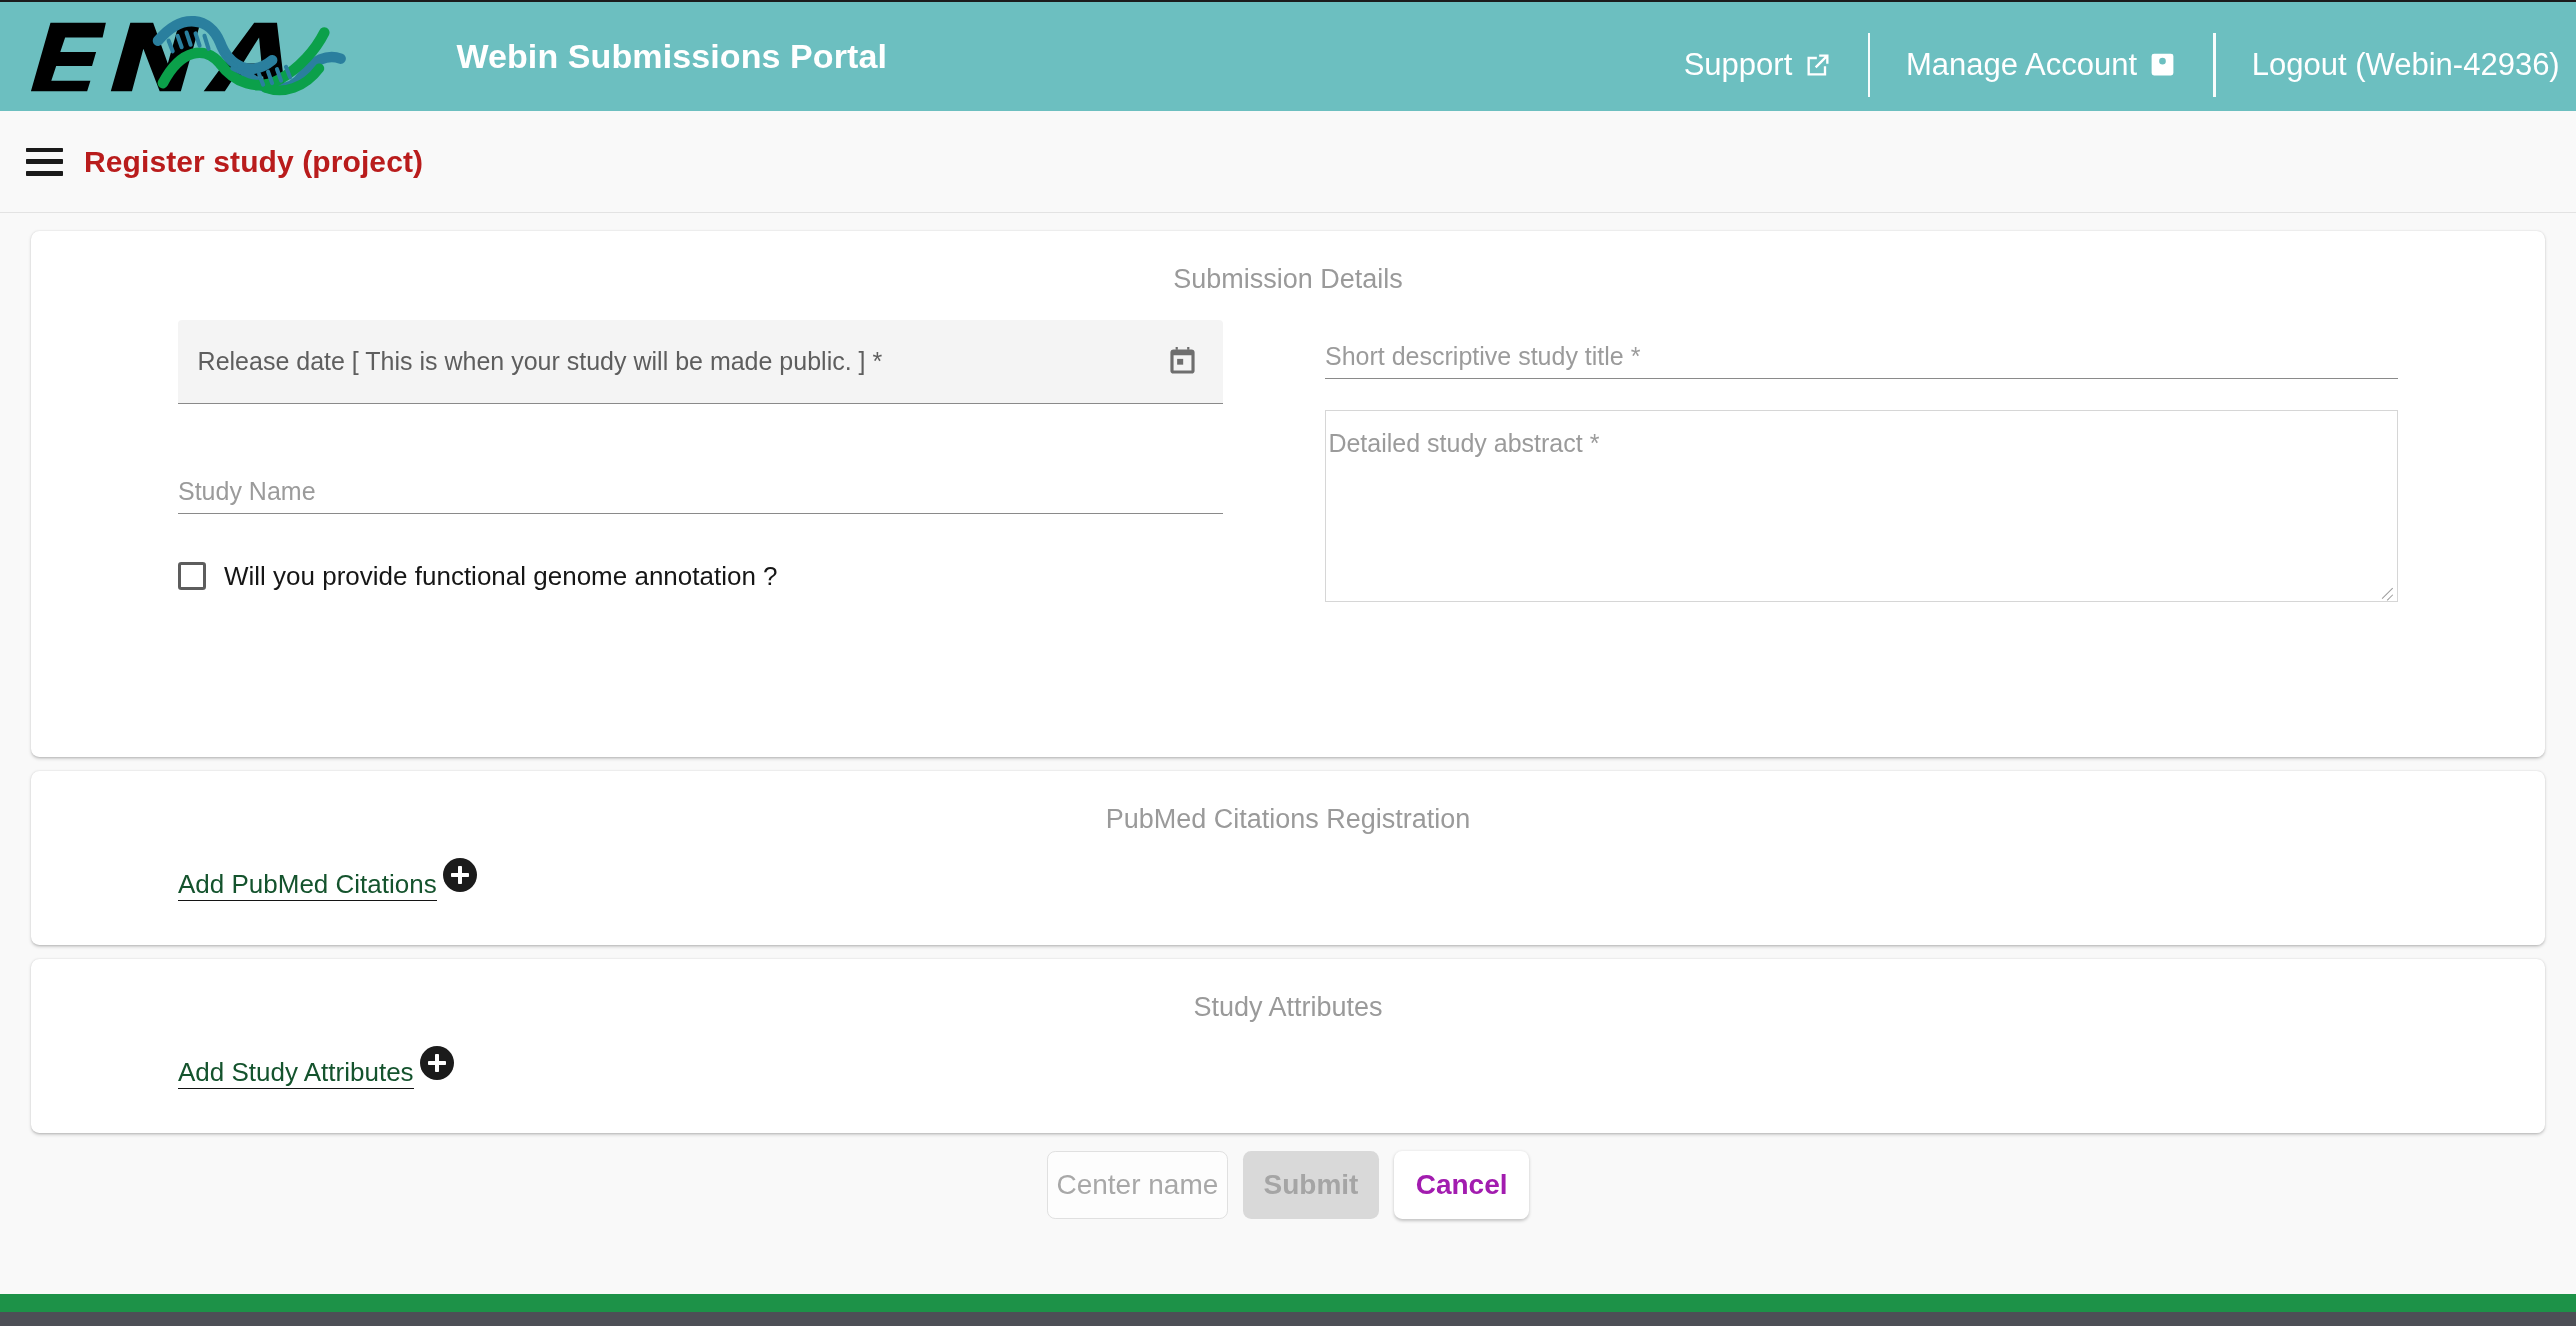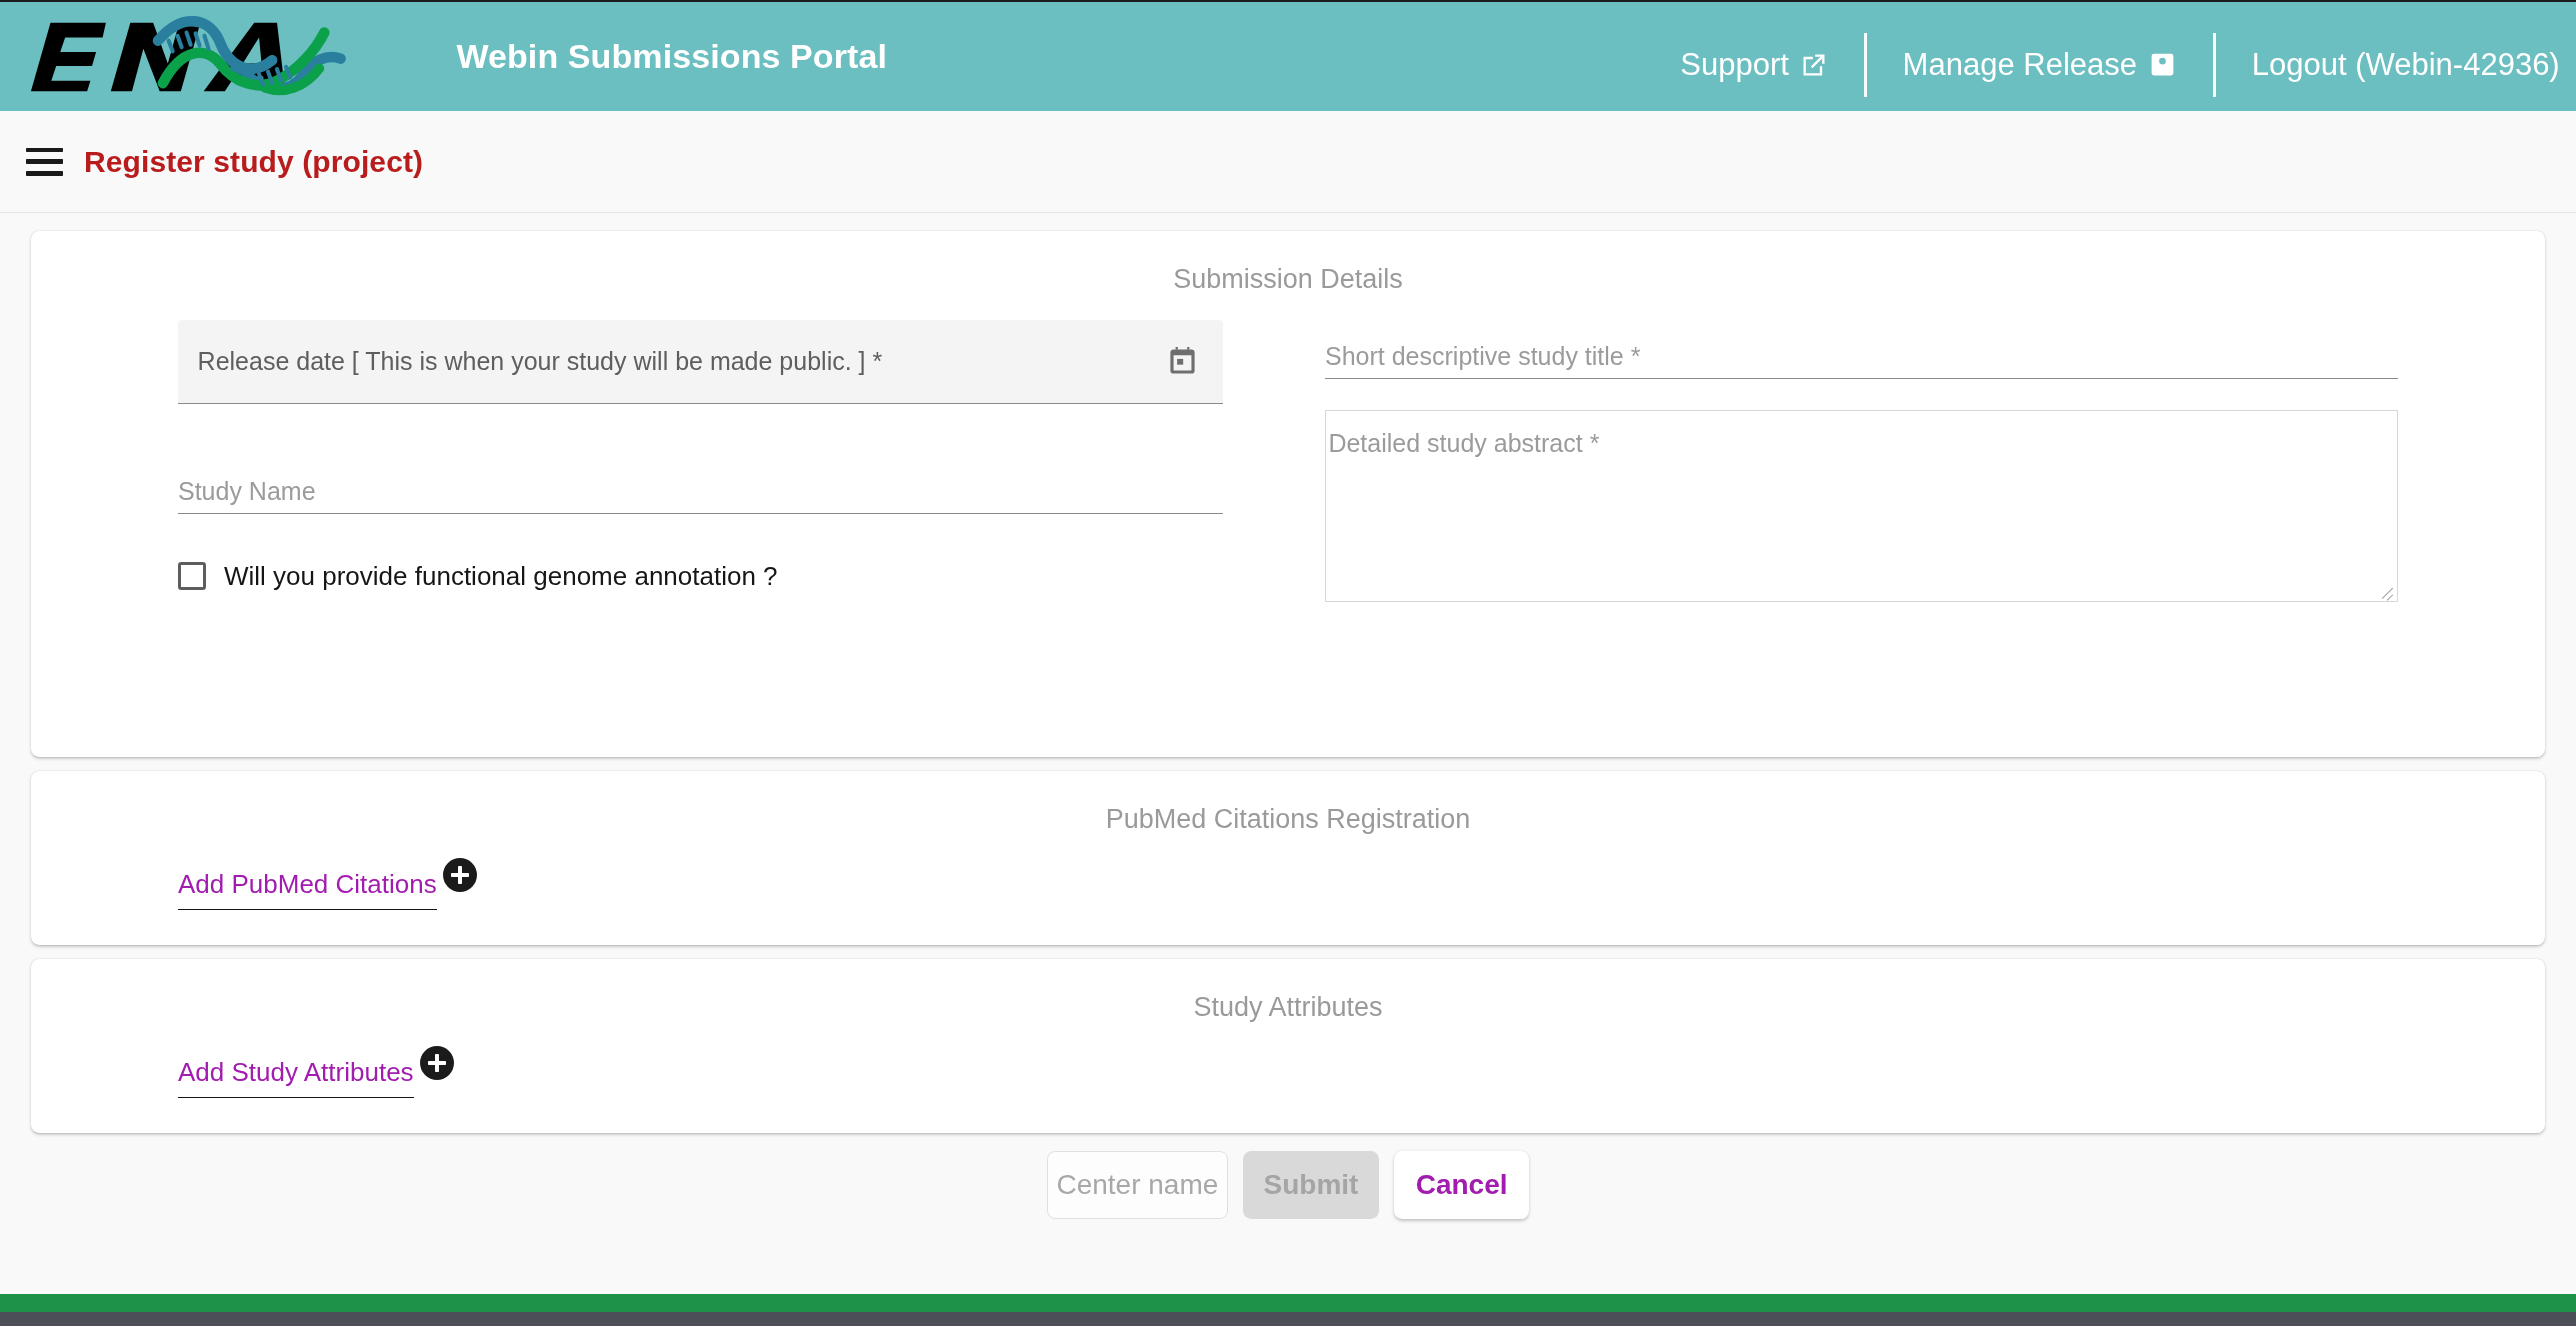--- a/index.html
+++ b/index.html
@@ -253,23 +253,23 @@
     align-items: center;
   }
   .add-link {
     display: inline-flex;
     align-items: center;
     cursor: pointer;
     position: relative;
   }
   .add-link .lbl {
     font-size: 26px;
-    color: #a21caf;
+    color: #14532d;
     border-bottom: 1.6px solid #141414;
-    padding-bottom: 9px;
+    padding-bottom: 0;
   }
   .plus-circle {
     width: 34px;
     height: 34px;
     border-radius: 50%;
     background: #1b1b1b;
     margin-left: 6.5px;
     position: relative;
     flex: none;
     align-self: flex-start;
@@ -404,21 +404,21 @@
       <span>Support</span>
       <span class="ico-w">
         <svg width="28" height="28" viewBox="0 0 24 24" fill="#ffffff">
           <path d="M3 5h8v2H5v12h12v-6h2v8H3V5z"></path>
           <path d="M13 3h8v8h-2V6.41l-8.29 8.3-1.42-1.42 8.3-8.29H13V3z"></path>
         </svg>
       </span>
     </div>
     <div class="topnav-div"></div>
     <div class="topnav-item">
-      <span>Manage Release</span>
+      <span>Manage Account</span>
       <span class="ico-w">
         <svg width="29" height="29" viewBox="0 0 24 24" fill="#ffffff">
           <path d="M5 3h14a2 2 0 0 1 2 2v14a2 2 0 0 1-2 2H5a2 2 0 0 1-2-2V5a2 2 0 0 1 2-2zm7 3.5a2.75 2.75 0 1 0 0 5.5 2.75 2.75 0 0 0 0-5.5zM6.2 18.2c.9-2 3.1-3.2 5.8-3.2s4.9 1.2 5.8 3.2H6.2z"></path>
         </svg>
       </span>
     </div>
     <div class="topnav-div"></div>
     <div class="topnav-item last">
       <span>Logout (Webin-42936)</span>
     </div>

